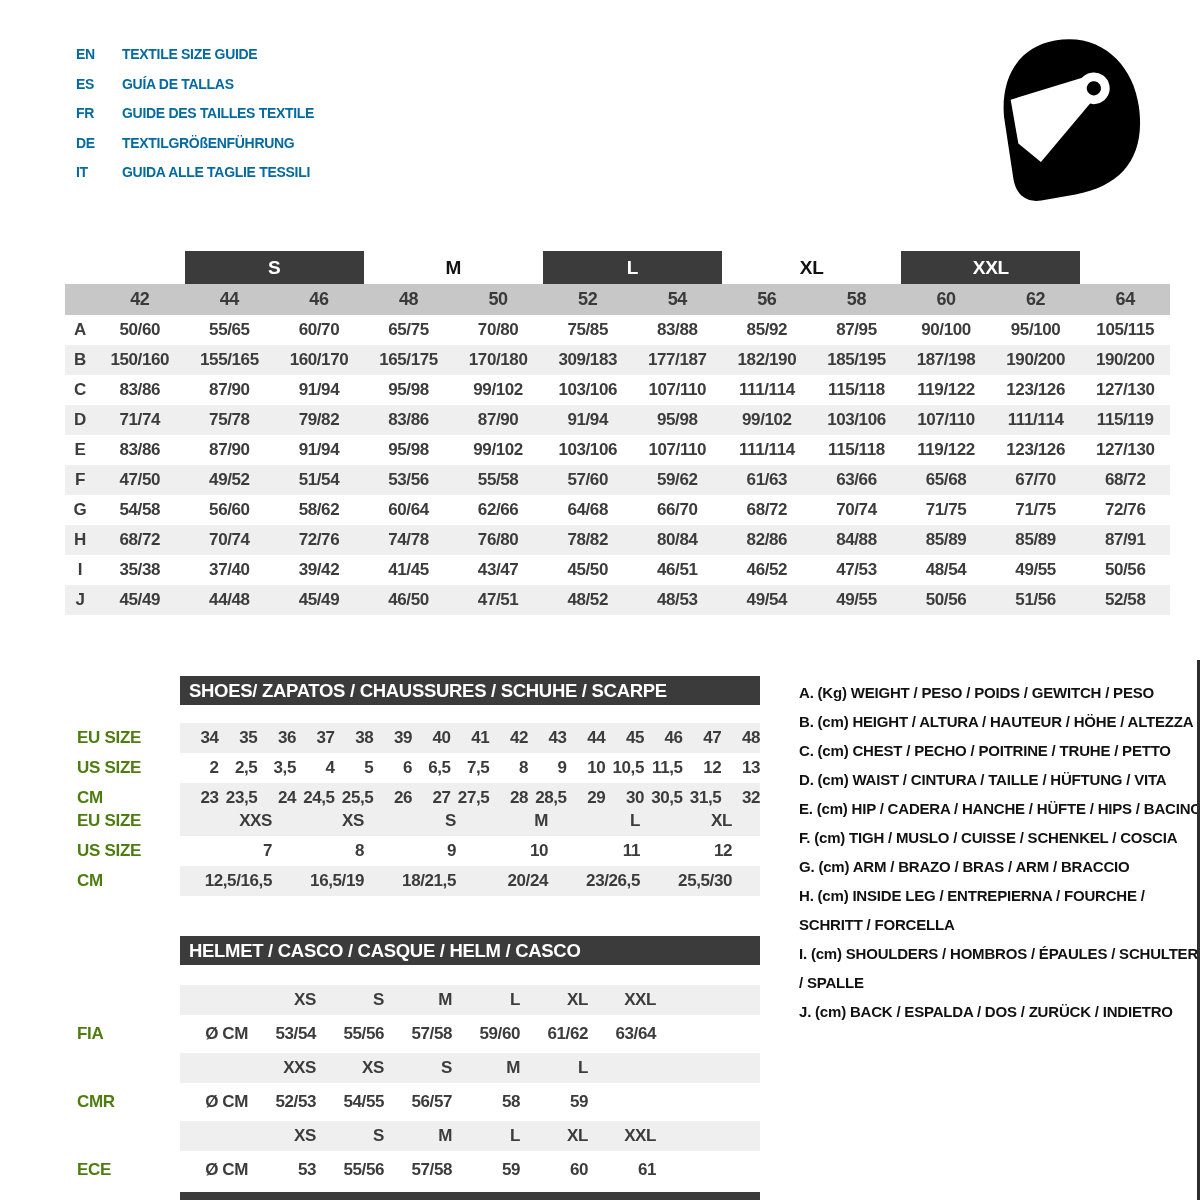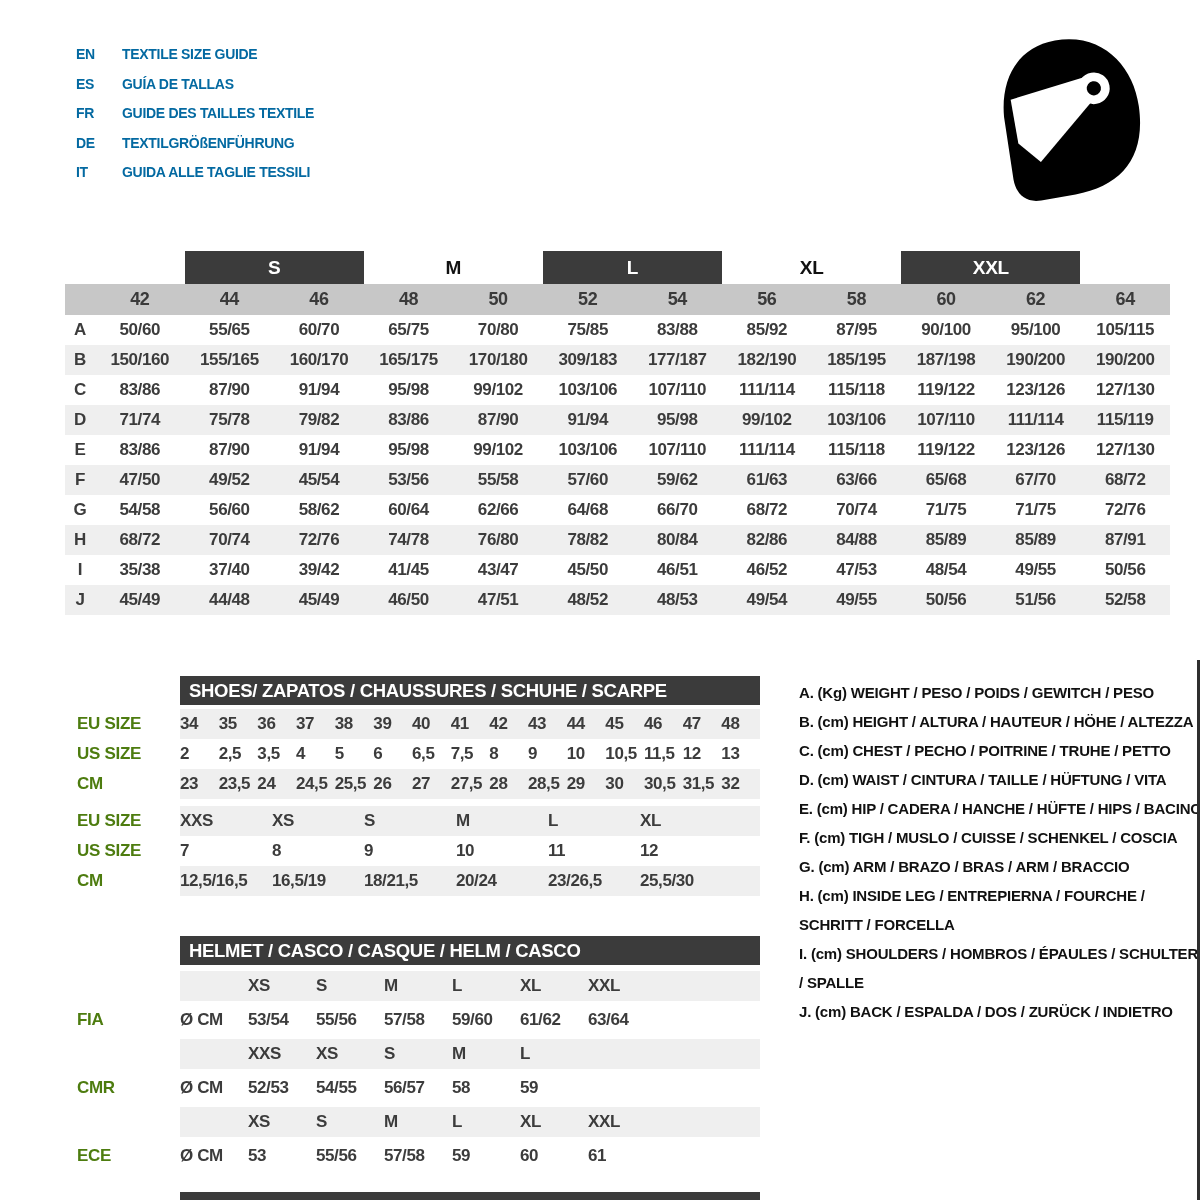--- a/index.html
+++ b/index.html
@@ -21,25 +21,25 @@
   .srow.labels .slabel{height:33px;line-height:33px}
   .slabel.dark{background:#3b3b3b;color:#fff}
   .sl0{grid-column:3/5}.sl1{grid-column:5/7}.sl2{grid-column:7/9}.sl3{grid-column:9/11}.sl4{grid-column:11/13}
   .numrow{background:#c7c7c7;height:31px;font-size:18px;color:#3a3a3a}
   .srow.gray{background:#efefef}
   .srow .letter{color:#3c3c3c}
 
   
   .subtable{position:absolute;left:65px;width:705px;color:#3c3c3c;letter-spacing:-0.4px}
   .shoes{top:676px}.gloves{top:806px}.helmet-table{top:936px}
-  .bar{margin-left:115px;width:580px;height:29px;background:#3b3b3b;color:#fff;font-size:18.5px;line-height:29px;padding-left:9px;letter-spacing:-0.3px;margin-bottom:4px}
+  .bar{margin-left:115px;width:580px;height:29px;background:#3b3b3b;color:#fff;font-size:18.5px;line-height:29px;padding-left:9px;letter-spacing:-0.3px;margin-bottom:18px}
   .trow{display:grid;grid-template-columns:115px 580px;align-items:center;height:30px}
   .helmet-table .trow{height:34px}
   .trow .rlabel{font-size:17px;color:#4d7c0f;padding-left:12px;letter-spacing:-0.3px}
-  .band{display:grid;height:30px;align-items:center;text-align:left;font-size:17px}
+  .band{display:grid;height:30px;align-items:center;text-align:right;font-size:17px}
   .band.gray{background:#efefef}
   .cols15{grid-template-columns:repeat(15,1fr)}
   .cols6{grid-template-columns:92px 92px 92px 92px 92px 92px 1fr}
   .cols7{grid-template-columns:repeat(7,68px) 1fr}
 
   
   .legend{position:absolute;left:799px;top:678px;width:410px;font-size:15px;line-height:29px;letter-spacing:-0.2px;color:#111}
   .legend span{display:block}
 
   
@@ -178,21 +178,21 @@
       <span>111/114</span>
       <span>115/118</span>
       <span>119/122</span>
       <span>123/126</span>
       <span>127/130</span>
     </div>
   <div class="srow gray">
     <span class="letter">F</span>
   <span>47/50</span>
       <span>49/52</span>
-      <span>45/54</span>
+      <span>51/54</span>
       <span>53/56</span>
       <span>55/58</span>
       <span>57/60</span>
       <span>59/62</span>
       <span>61/63</span>
       <span>63/66</span>
       <span>65/68</span>
       <span>67/70</span>
       <span>68/72</span>
     </div>

